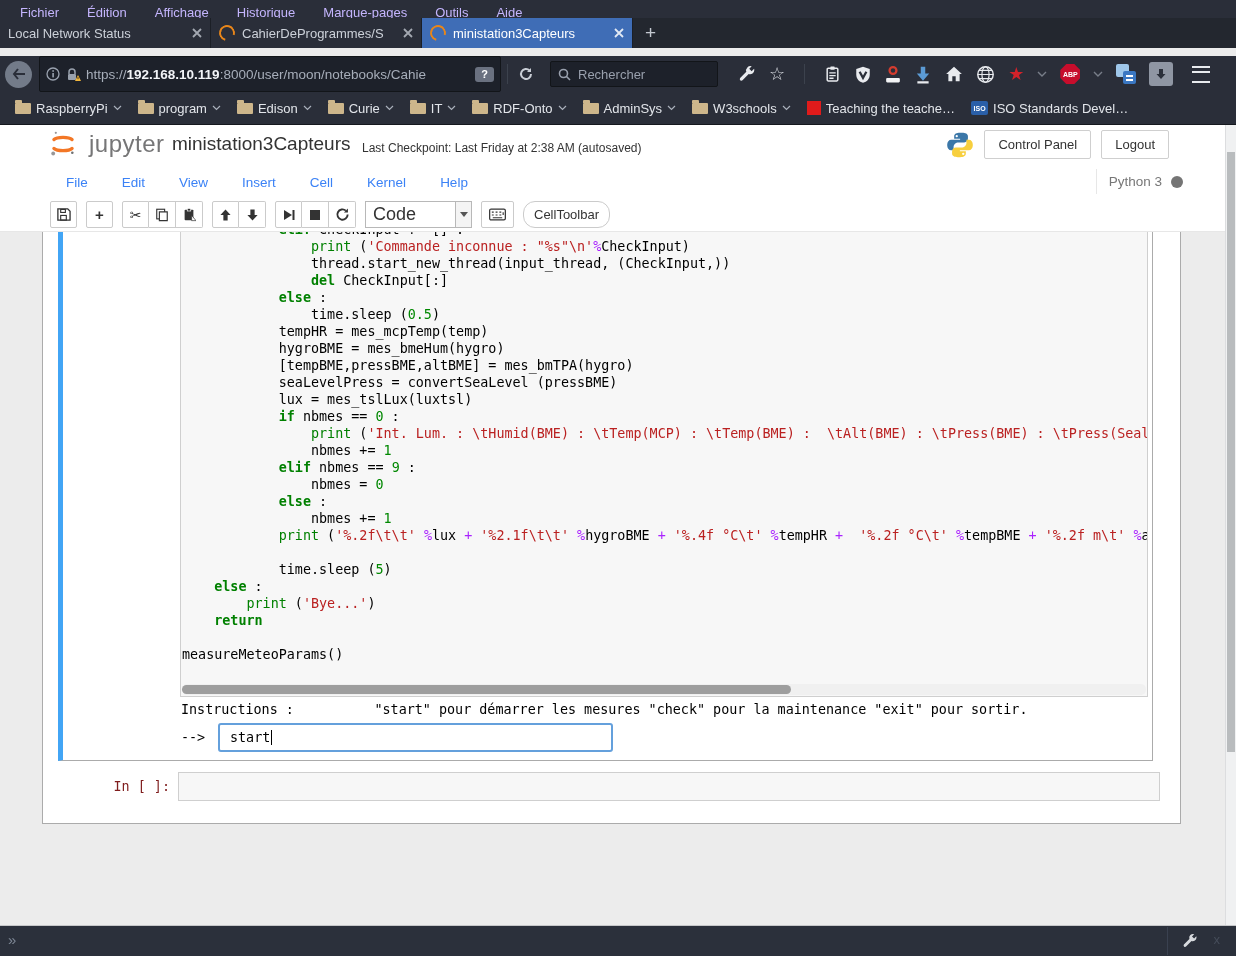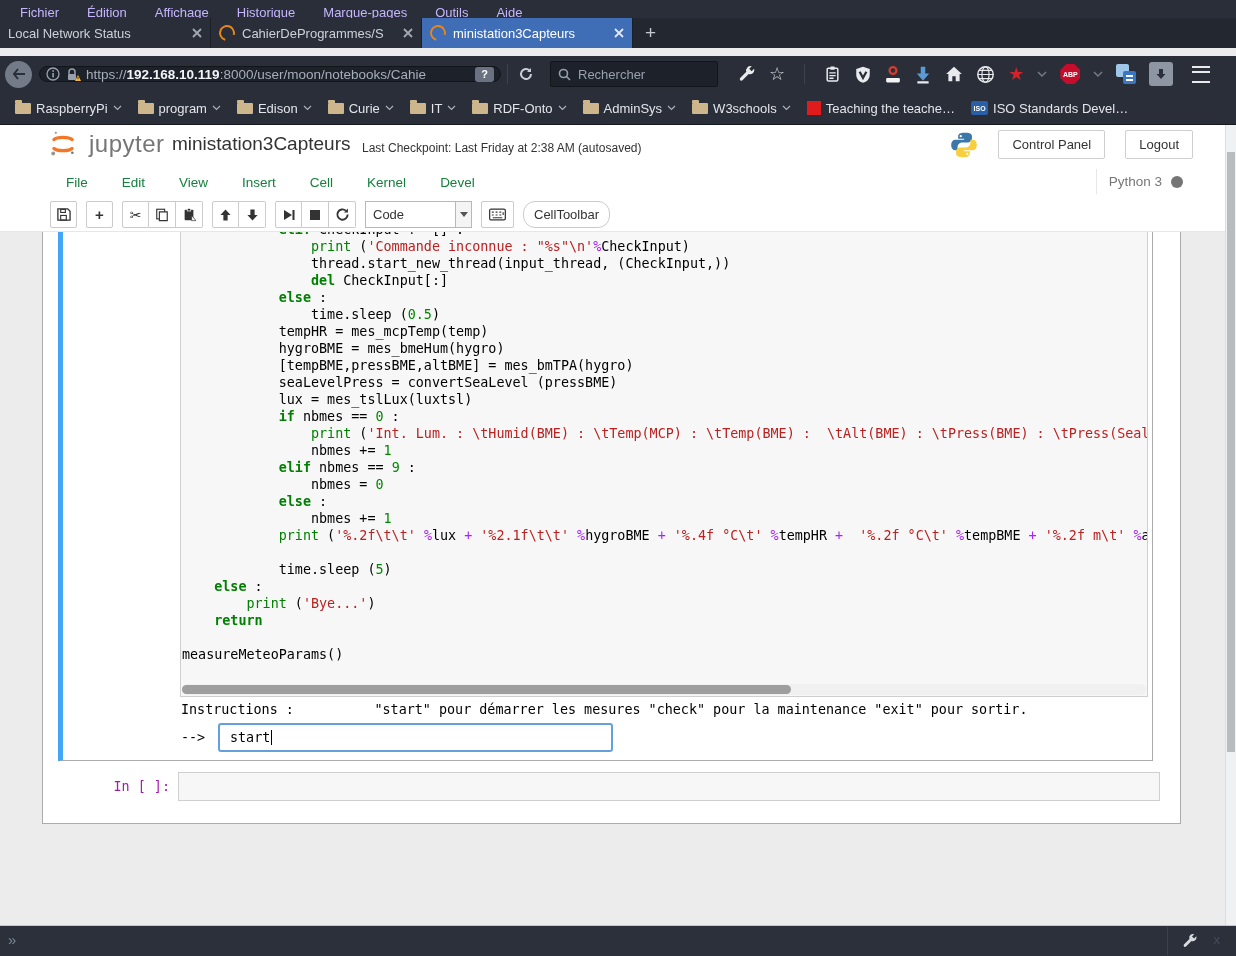--- a/index.html
+++ b/index.html
@@ -16,21 +16,21 @@
   .ff-tab.active{background:#3f6db6;color:#ffffff;}
   .ff-tab .tab-title{flex:1;overflow:hidden;white-space:nowrap;}
   .tab-close{width:10px;height:10px;flex:0 0 auto;opacity:.85;}
   .spinner{width:12px;height:12px;flex:0 0 auto;border-radius:50%;border:2px solid #e8861a;
            border-bottom-color:transparent;transform:rotate(-30deg);}
   .new-tab{color:#c3c8d0;font-size:19px;line-height:30px;padding:0 12px;}
   .ff-navbar{position:absolute;top:56px;left:0;right:0;height:36px;background:#2a2e39;
              display:flex;align-items:center;z-index:60;}
   .back-btn{width:27px;height:27px;border-radius:50%;background:#737b89;margin:0 7px 0 5px;
             display:grid;place-items:center;flex:0 0 auto;}
-  .urlbar{height:16px;box-sizing:border-box;background:#1d212a;border:1px solid #121519;border-radius:8px;
+  .urlbar{height:36px;box-sizing:border-box;background:#1d212a;border:1px solid #121519;border-radius:2px;
           display:flex;align-items:center;width:462px;padding:0 6px;color:#a7aeba;font-size:13.5px;gap:5px;}
   .url-text{white-space:nowrap;overflow:hidden;}
   .url-host{color:#f2f4f8;font-weight:bold;}
   .help-badge{background:#6a7180;color:#fff;border-radius:3px;min-width:19px;height:15px;font-size:11px;
               display:grid;place-items:center;margin-left:auto;font-weight:bold;}
   .nav-sep{width:1px;height:20px;background:#3c424d;margin:0 6px;}
   .reload-btn{display:grid;place-items:center;width:24px;}
   .searchbar{width:168px;height:26px;box-sizing:border-box;background:#1d212a;border:1px solid #121519;
              border-radius:2px;margin-left:12px;display:flex;align-items:center;color:#99a0ad;
              font-size:13px;gap:7px;padding:0 7px;}
@@ -56,43 +56,43 @@
   .bm-red{width:14px;height:14px;background:#e01b1b;display:inline-block;}
   .bm-iso{width:17px;height:14px;background:#2a5fa8;color:#fff;font-size:7px;font-weight:bold;
           display:inline-grid;place-items:center;border-radius:2px;}
   
   .page{position:absolute;top:124px;left:0;right:0;bottom:31px;background:#ececec;overflow:hidden;}
   .jp-header{position:absolute;top:0;left:0;right:11px;height:42px;background:#fff;z-index:40;}
   .jp-logo{position:absolute;left:50px;top:6px;display:flex;align-items:flex-end;gap:13px;}
   .jp-logo-text{font-size:24px;color:#767677;letter-spacing:0.5px;}
   .jp-title{position:absolute;left:172px;top:9px;font-size:19px;color:#333;}
   .jp-checkpoint{position:absolute;left:362px;top:17px;font-size:12px;color:#333;}
-  .jp-header-right{position:absolute;right:32px;top:6px;display:flex;align-items:center;gap:20px;}
+  .jp-header-right{position:absolute;right:56px;top:6px;display:flex;align-items:center;gap:10px;}
   .jp-btn{height:29px;box-sizing:border-box;border:1px solid #cfcfcf;border-radius:2px;background:#fff;
           color:#333;font-size:13px;padding:0 13px;display:grid;place-items:center;}
   .jp-menurow{position:absolute;top:42px;left:0;right:11px;height:32px;background:#fff;
               border-bottom:1px solid #e7e7e7;z-index:40;}
   .jp-menus{position:absolute;left:49px;top:0;height:32px;display:flex;align-items:center;}
-  .jp-menu-item{font-size:13.5px;color:#15803d;padding:0 17px;}
+  .jp-menu-item{font-size:13.5px;color:#3b82f6;padding:0 17px;}
   .kernel-ind{position:absolute;right:30px;top:3px;display:flex;align-items:center;gap:9px;color:#777;
               font-size:13.5px;border-left:1px solid #e7e7e7;padding:5px 12px;}
   .kernel-dot{width:12px;height:12px;border-radius:50%;background:#757575;}
   .jp-toolbar{position:absolute;top:74px;left:0;right:11px;height:33px;background:#fff;
               border-bottom:1px solid #e7e7e7;display:flex;align-items:center;padding-left:50px;z-index:40;}
   .tb-group{display:flex;margin-right:9px;}
   .tb-btn{height:27px;min-width:27px;box-sizing:border-box;border:1px solid #cbcbcb;background:#fff;
           border-radius:2px;display:grid;place-items:center;color:#333;padding:0 4px;}
   .tb-group .tb-btn + .tb-btn{border-left:none;border-radius:0;}
   .tb-group .tb-btn:first-child{border-radius:2px 0 0 2px;}
   .tb-group .tb-btn:last-child{border-radius:0 2px 2px 0;}
   .tb-group .tb-btn:only-child{border-radius:2px;}
   .tb-glyph{font-size:15px;font-weight:bold;line-height:1;}
   .tb-select{width:107px;height:27px;box-sizing:border-box;border:1px solid #b8b8b8;background:#fff;
              display:flex;align-items:center;margin-right:9px;}
-  .tb-select .val{flex:1;font-size:13px;color:#333;padding-left:7px;}
+  .tb-select .val{flex:1;font-size:18px;color:#333;padding-left:7px;}
   .tb-select .dd{width:15px;height:100%;border-left:1px solid #b8b8b8;display:grid;place-items:center;background:#f4f4f4;}
   .tb-text-btn{height:27px;box-sizing:border-box;border:1px solid #cbcbcb;background:#fff;border-radius:12px;
                color:#333;font-size:13px;padding:0 10px;display:grid;place-items:center;}
   
   .nb-area{position:absolute;top:107px;left:0;right:11px;bottom:0;overflow:hidden;background:#ececec;}
   .nb-container{position:absolute;left:42px;top:-12px;width:1139px;height:605px;background:#fff;
                 border:1px solid #ababab;box-sizing:border-box;}
   .cell-selected{position:absolute;left:58px;top:-31px;width:1095px;height:561px;background:#fff;
                  border:1px solid #ababab;border-left:5px solid #42A5F5;box-sizing:border-box;}
   .code-box{position:absolute;left:180px;top:-15px;width:968px;height:481px;background:#f7f7f7;
@@ -109,21 +109,21 @@
   .hscroll{position:absolute;left:1px;right:1px;bottom:1px;height:11px;background:#f0f0f0;border-radius:5px;}
   .hscroll .thumb{position:absolute;left:0;top:1px;width:609px;height:9px;background:#9e9e9e;border-radius:5px;}
   .out-instructions{position:absolute;left:181px;top:471px;font-family:"DejaVu Sans Mono",monospace;
                     font-size:13.4px;color:#000;white-space:pre;margin:0;}
   .out-prompt{position:absolute;left:181px;top:499px;font-family:"DejaVu Sans Mono",monospace;font-size:13.4px;color:#000;}
   .out-input{position:absolute;left:218px;top:492px;width:395px;height:29px;box-sizing:border-box;background:#fff;
              border:2px solid #64a0dc;border-radius:3px;display:flex;align-items:center;padding-left:10px;
              font-family:"DejaVu Sans Mono",monospace;font-size:13.4px;color:#000;}
   .caret{width:1px;height:15px;background:#000;margin-left:1px;}
   .next-prompt{position:absolute;left:90px;top:548px;width:80px;text-align:right;
-               font-family:"DejaVu Sans Mono",monospace;font-size:13.4px;color:#a21caf;}
+               font-family:"DejaVu Sans Mono",monospace;font-size:13.4px;color:#7f1d1d;}
   .next-box{position:absolute;left:178px;top:541px;width:982px;height:29px;box-sizing:border-box;
             background:#f7f7f7;border:1px solid #cfcfcf;}
   .win-scrollbar{position:absolute;top:0;right:0;bottom:0;width:11px;background:#f0f1f2;border-left:1px solid #dcdddf;box-sizing:border-box;}
   .win-scrollbar .thumb{position:absolute;left:1px;right:1px;top:28px;height:600px;background:#b9bcbe;}
   
   .console-bar{position:absolute;left:0;right:0;bottom:0;height:31px;background:#2b303b;border-top:1px solid #c6c7c9;
                box-sizing:border-box;z-index:70;}
   .console-chevrons{position:absolute;left:8px;top:5px;color:#7d8694;font-size:15px;}
   .console-sep{position:absolute;right:68px;top:1px;bottom:1px;width:1px;background:#3a4150;}
   .console-wrench{position:absolute;right:38px;top:7px;}
@@ -351,21 +351,21 @@
     </div>
 
     <div class="jp-menurow">
       <div class="jp-menus">
           <span class="jp-menu-item">File</span>
           <span class="jp-menu-item">Edit</span>
           <span class="jp-menu-item">View</span>
           <span class="jp-menu-item">Insert</span>
           <span class="jp-menu-item">Cell</span>
           <span class="jp-menu-item">Kernel</span>
-          <span class="jp-menu-item">Devel</span>
+          <span class="jp-menu-item">Help</span>
         </div>
       <div class="kernel-ind">
         <span>Python 3</span>
         <span class="kernel-dot"></span>
       </div>
     </div>
 
     <div class="jp-toolbar">
       <div class="tb-group">
           <span class="tb-btn">

